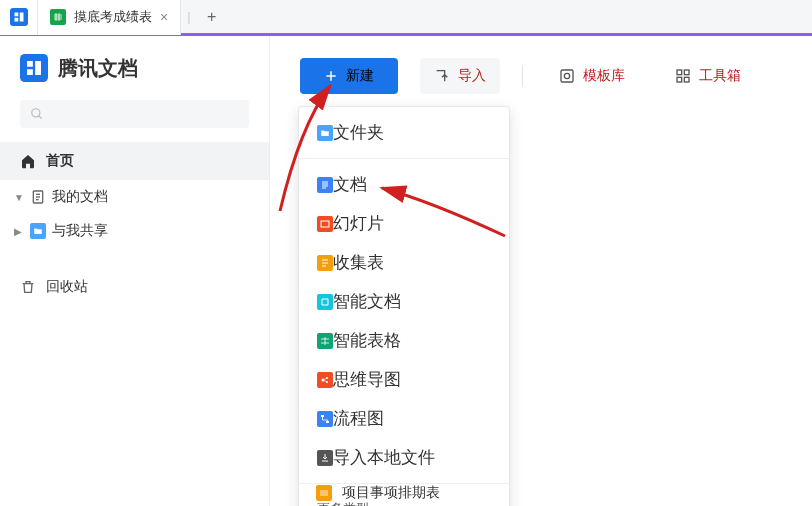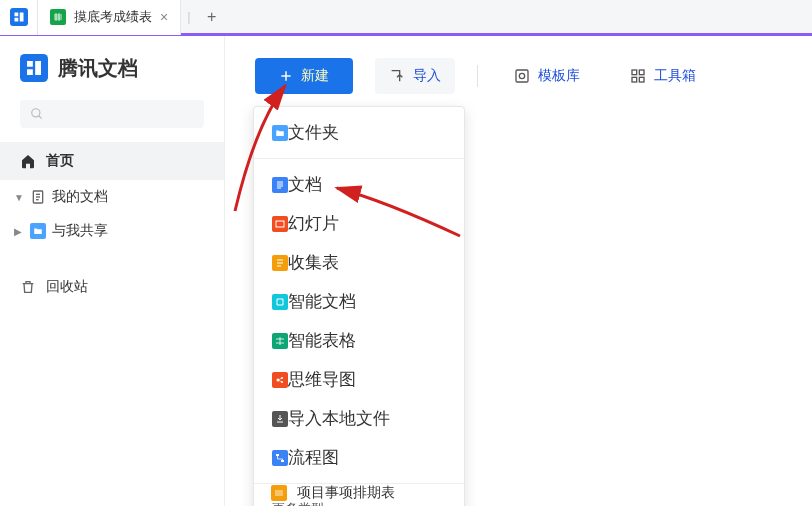--- a/index.html
+++ b/index.html
@@ -9,39 +9,39 @@
   .tabbar { height: 36px; background: #f5f6f7; display: flex; align-items: center; padding-left: 0; border-bottom: 3px solid #8b5cf6; }
   .app-icon-tab { width: 38px; height: 36px; display:flex; align-items:center; justify-content:center; background:#fff; border-right:1px solid #e5e6e8;}
   .tab { display: flex; align-items: center; height: 36px; padding: 0 12px; background: #fff; border-right: 1px solid #e5e6e8; gap:8px; }
   .tab-close { color:#888; font-size:14px; }
   .tab-plus { width: 30px; text-align:center; color:#666; font-size:16px; }
 
   .doc-icon { width:16px; height:16px; border-radius:2px; display:flex; align-items:center; justify-content:center; }
 
   
   .layout { display: flex; height: calc(100% - 36px); }
-  .sidebar { width: 225px; border-right: 1px solid #eceef0; padding: 18px 0 0 0; display:flex; flex-direction:column; }
+  .sidebar { width: 270px; border-right: 1px solid #eceef0; padding: 18px 0 0 0; display:flex; flex-direction:column; }
   .content { flex:1; position:relative; }
 
   .brand { display:flex; align-items:center; gap:10px; padding: 0 20px 18px 20px; }
   .brand-text { font-size:20px; font-weight:700; }
 
   .search { margin: 0 20px 14px 20px; background:#f5f6f7; border-radius:4px; display:flex; align-items:center; padding:7px 10px; color:#aaa; gap:8px; }
   .search input { border:none; background:transparent; outline:none; flex:1; font-size:13px; color:#333; }
 
   .nav-item { display:flex; align-items:center; gap:10px; padding:10px 20px; cursor:pointer; font-size:14px; }
   .nav-item.active { background:#f2f3f5; font-weight:700; }
   .nav-sub { padding-left: 40px; }
   .tree-row { display:flex; align-items:center; gap:6px; padding:8px 10px 8px 14px; font-size:14px; }
   .caret { color:#888; font-size:10px; width:10px; display:inline-block; }
 
   
   .toolbar { display:flex; align-items:center; gap:22px; padding:22px 30px 0 30px; }
-  .btn-new { background:#1a73e8; color:#fef9c3; border-radius:4px; padding:9px 24px; display:flex; align-items:center; gap:8px; font-size:14px; cursor:pointer; }
-  .btn-plain { color:#1d4ed8; display:flex; align-items:center; gap:8px; font-size:14px; cursor:pointer; padding:9px 14px; border-radius:4px; }
+  .btn-new { background:#1a73e8; color:#000000; border-radius:4px; padding:9px 24px; display:flex; align-items:center; gap:8px; font-size:14px; cursor:pointer; }
+  .btn-plain { color:#b91c1c; display:flex; align-items:center; gap:8px; font-size:14px; cursor:pointer; padding:9px 14px; border-radius:4px; }
   .btn-plain.import { background:#f5f6f7; }
   .divider { width:1px; height:22px; background:#e0e2e5; }
 
   
   .dropdown { position:absolute; left:28px; top:70px; width:212px; background:#fff; border:1px solid #e5e6e8; border-radius:4px; box-shadow:0 4px 14px rgba(0,0,0,0.12); padding:6px 0; }
   .dd-item { display:flex; align-items:center; gap:0; padding:8px 18px; font-size:17px; cursor:pointer; }
   .dd-item.sel { background:#f2f3f5; }
   .dd-sep { height:1px; background:#eceef0; margin:6px 0; }
   .dd-more { display:flex; align-items:center; justify-content:space-between; padding:10px 18px; font-size:13px; color:#555; cursor:pointer; }
 
@@ -222,36 +222,36 @@
             <svg viewBox="0 0 10 10">
               <circle cx="3" cy="5" r="1.5" fill="#fff"></circle>
               <circle cx="7" cy="3" r="1" fill="#fff"></circle>
               <circle cx="7" cy="7" r="1" fill="#fff"></circle>
               <path d="M3 5L7 3M3 5L7 7" stroke="#fff" stroke-width="0.6"></path>
             </svg>
           </span>
         <span>思维导图</span>
       </div>
       <div class="dd-item">
-        <span class="sq" style="background:#555">
-            <svg viewBox="0 0 10 10">
-              <path d="M5 1v5M3 4l2 2 2-2M2 8h6" stroke="#fff" stroke-width="1" fill="none"></path>
-            </svg>
-          </span>
-        <span>导入本地文件</span>
-      </div>
-      <div class="dd-item">
         <span class="sq" style="background:#3b82f6">
             <svg viewBox="0 0 10 10">
               <rect x="1" y="1" width="3" height="2" fill="#fff"></rect>
               <rect x="6" y="7" width="3" height="2" fill="#fff"></rect>
               <path d="M2.5 3v3h5V7" stroke="#fff" stroke-width="0.8" fill="none"></path>
             </svg>
           </span>
         <span>流程图</span>
+      </div>
+      <div class="dd-item">
+        <span class="sq" style="background:#555">
+            <svg viewBox="0 0 10 10">
+              <path d="M5 1v5M3 4l2 2 2-2M2 8h6" stroke="#fff" stroke-width="1" fill="none"></path>
+            </svg>
+          </span>
+        <span>导入本地文件</span>
       </div>
       <div class="dd-sep"></div>
       <div class="dd-more">
         <span>更多类型</span>
         <span>›</span>
       </div>
     </div>
 
     <div class="below-item" style="position:absolute; top:438px; left:0;">
       <span class="sq" style="background:#f59e0b">

